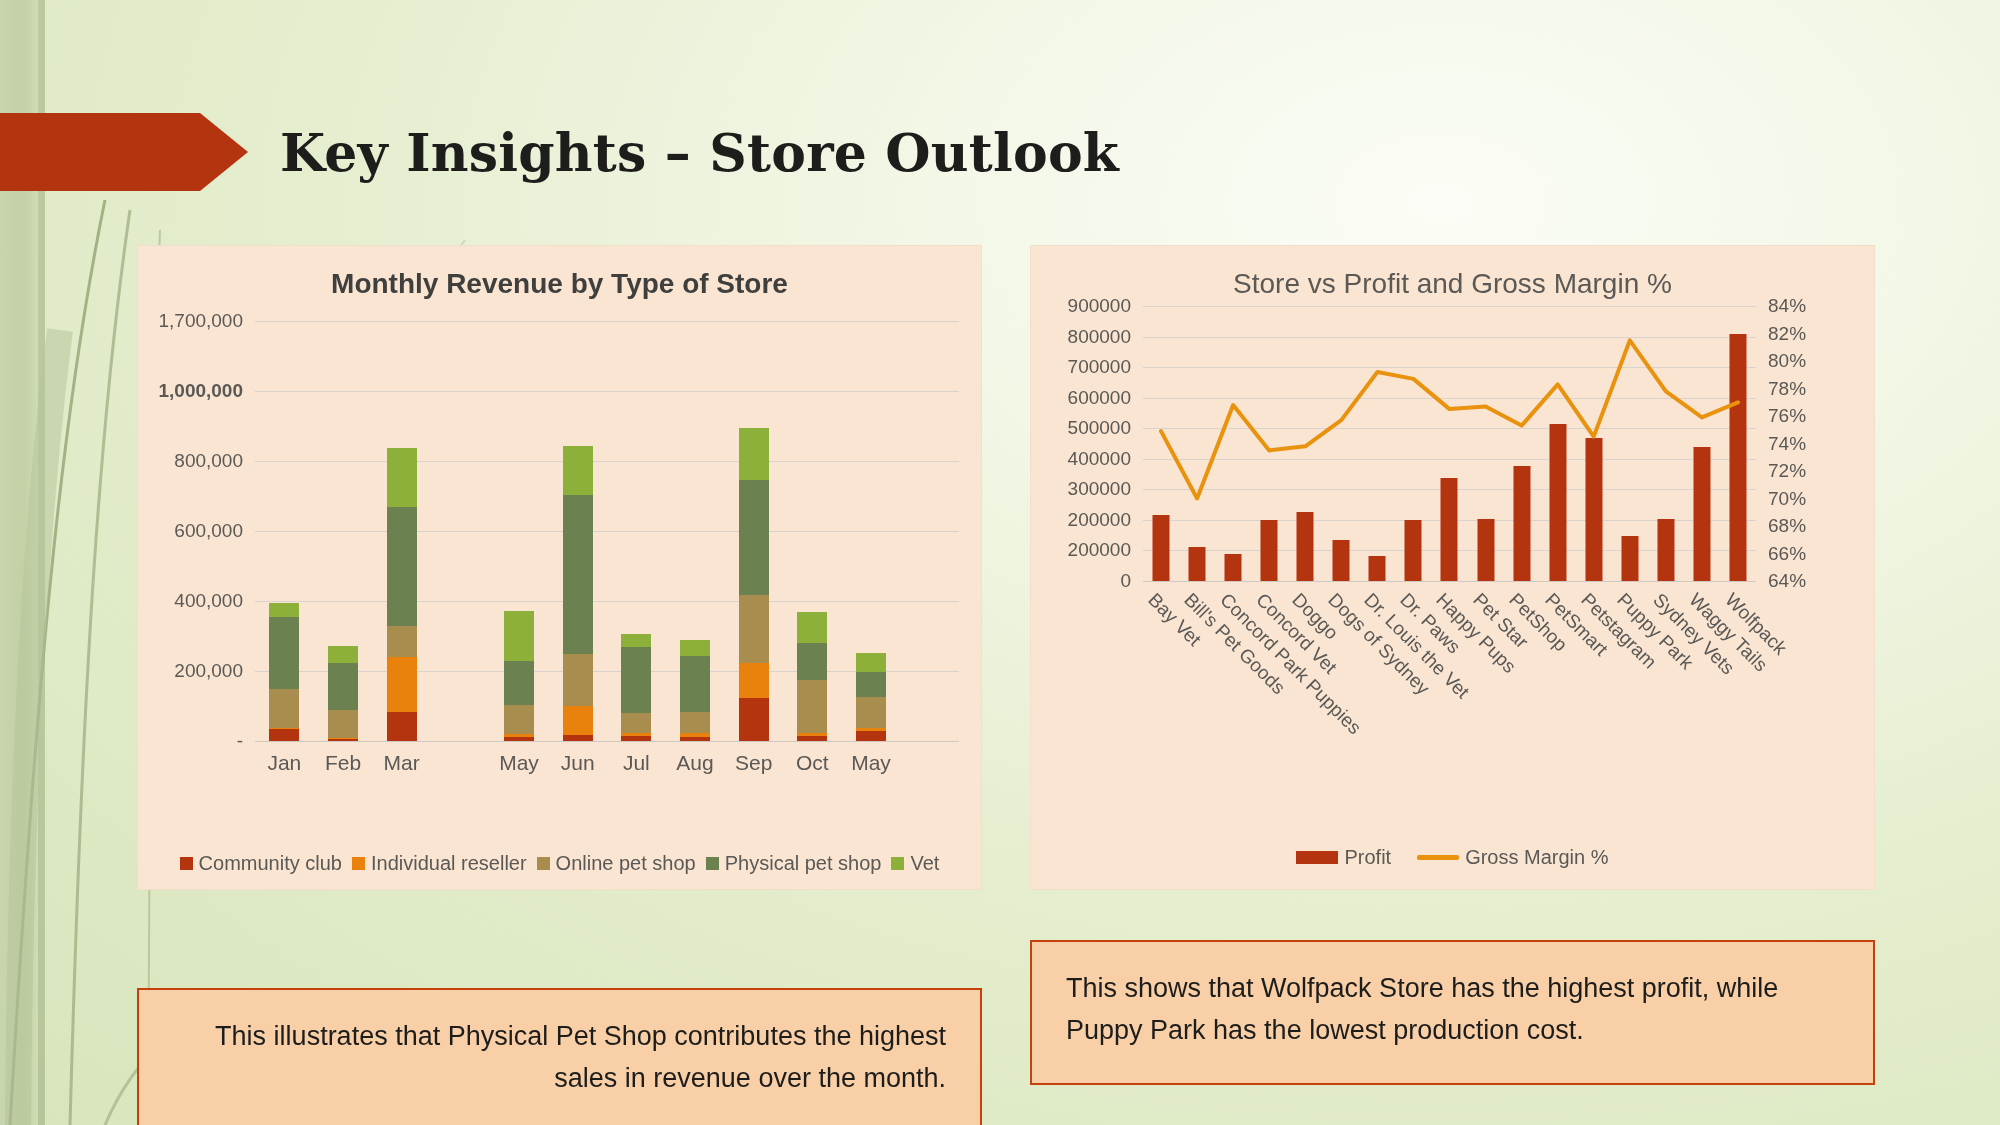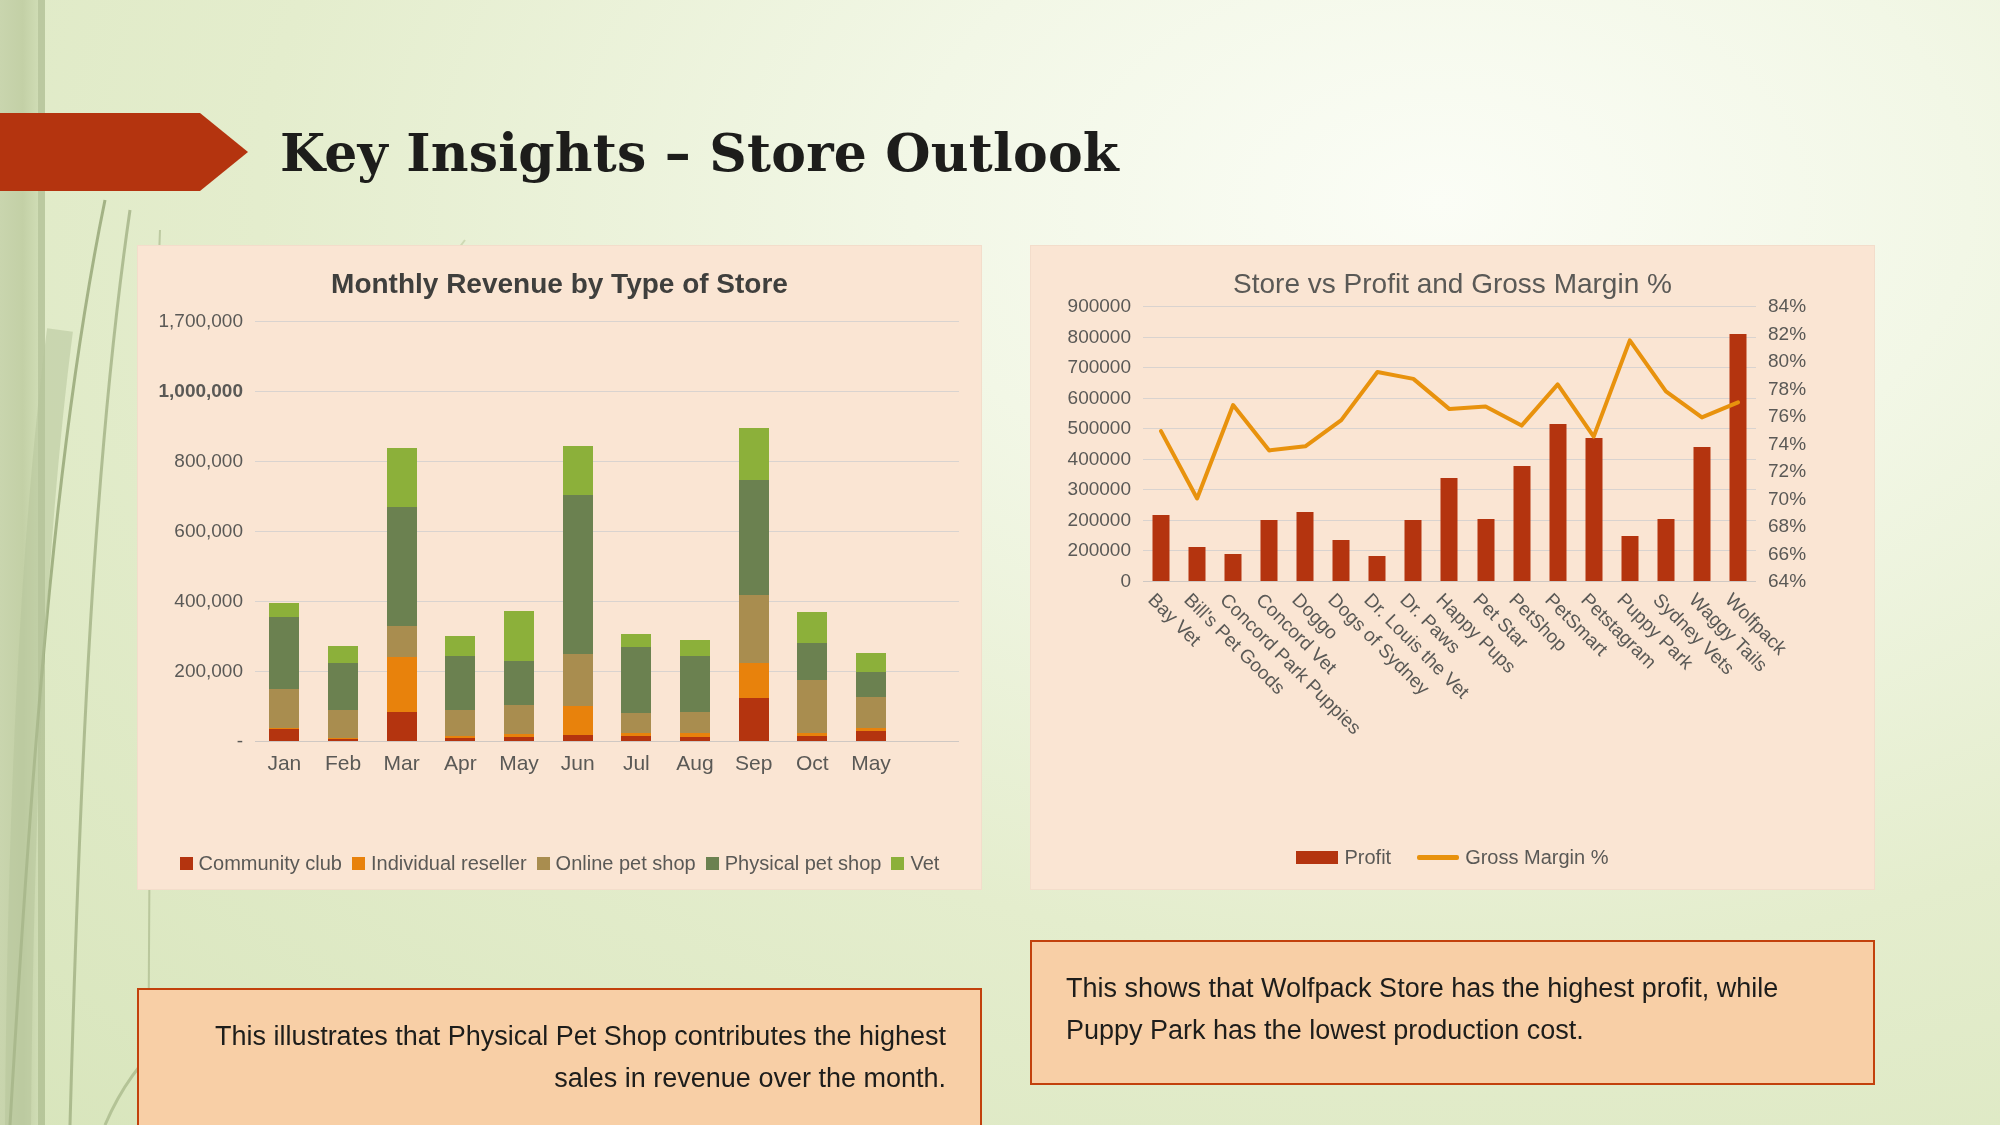--- a/index.html
+++ b/index.html
@@ -169,30 +169,20 @@
       </div>
       <div class="bar-slot" style="left: 117.333px; width: 58.6667px;">
         <div class="stack" style="width: 30px;">
           <div class="seg" style="height: 59.5px; background: rgb(140, 176, 58);"></div>
           <div class="seg" style="height: 118.3px; background: rgb(107, 129, 80);"></div>
           <div class="seg" style="height: 31.5px; background: rgb(169, 141, 79);"></div>
           <div class="seg" style="height: 55.3px; background: rgb(232, 130, 12);"></div>
           <div class="seg" style="height: 28.7px; background: rgb(180, 52, 15);"></div>
         </div>
         <div class="xlabel">Mar</div>
-      </div>
-      <div class="bar-slot" style="left: 176px; width: 58.6667px;">
-        <div class="stack" style="width: 30px;">
-          <div class="seg" style="height: 19.6px; background: rgb(140, 176, 58);"></div>
-          <div class="seg" style="height: 53.9px; background: rgb(107, 129, 80);"></div>
-          <div class="seg" style="height: 26.6px; background: rgb(169, 141, 79);"></div>
-          <div class="seg" style="height: 2.1px; background: rgb(232, 130, 12);"></div>
-          <div class="seg" style="height: 2.8px; background: rgb(180, 52, 15);"></div>
-        </div>
-        <div class="xlabel">Apr</div>
       </div>
       <div class="bar-slot" style="left: 234.667px; width: 58.6667px;">
         <div class="stack" style="width: 30px;">
           <div class="seg" style="height: 49.7px; background: rgb(140, 176, 58);"></div>
           <div class="seg" style="height: 44.8px; background: rgb(107, 129, 80);"></div>
           <div class="seg" style="height: 28.7px; background: rgb(169, 141, 79);"></div>
           <div class="seg" style="height: 2.8px; background: rgb(232, 130, 12);"></div>
           <div class="seg" style="height: 4.2px; background: rgb(180, 52, 15);"></div>
         </div>
         <div class="xlabel">May</div>

